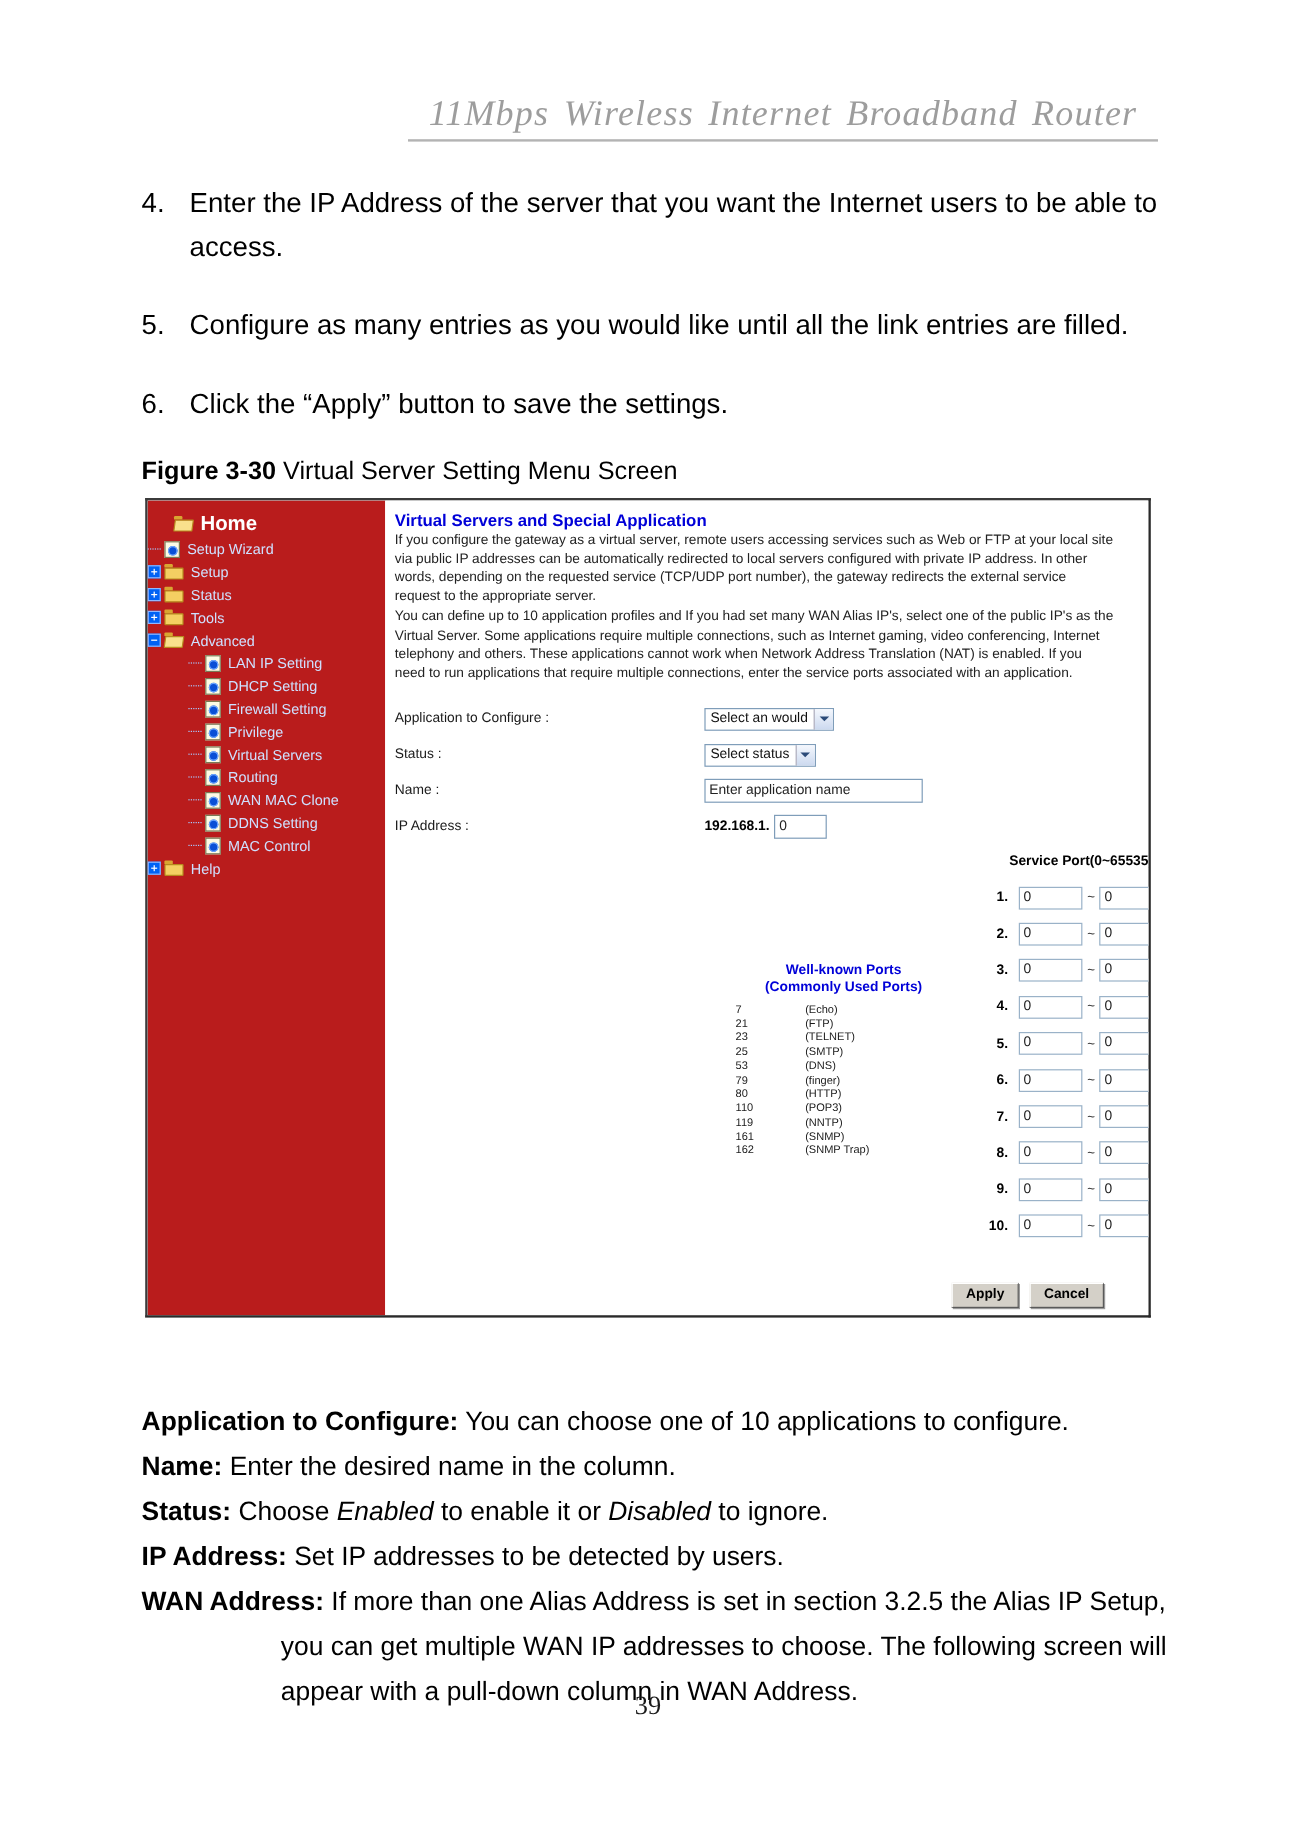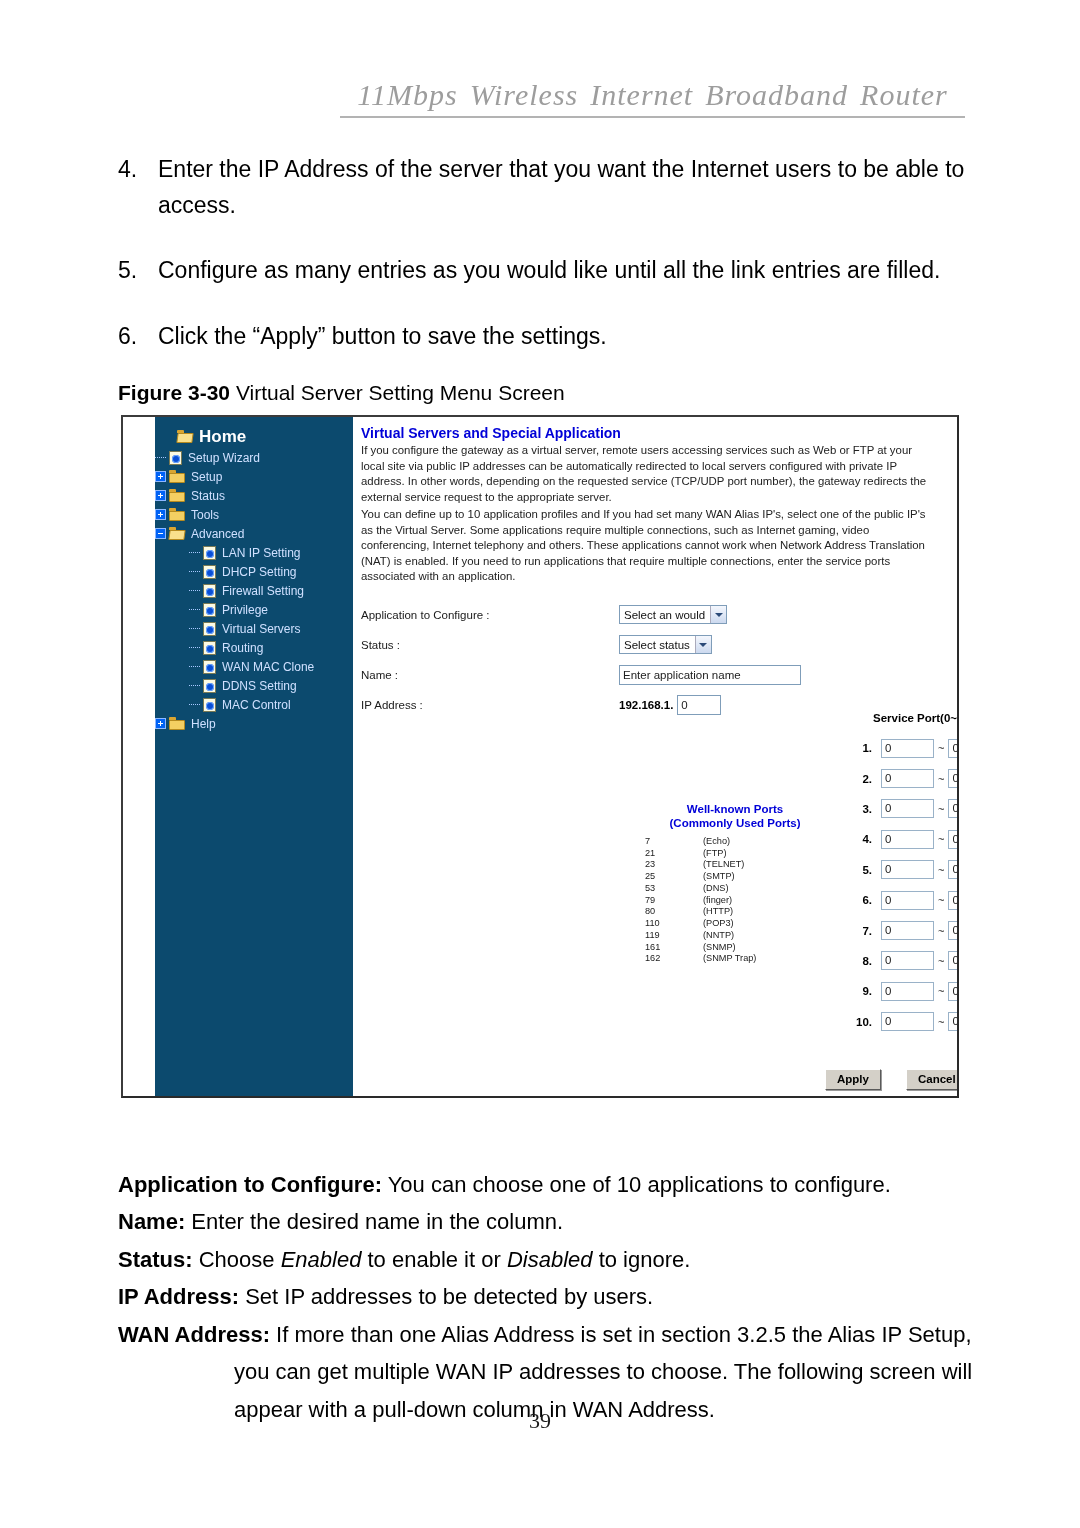--- a/index.html
+++ b/index.html
@@ -70,25 +70,24 @@
     border-right-color: #2a2a2a;
     border-bottom-color: #2a2a2a;
     overflow: hidden;
     display: flex;
   }
 
   
   .sidebar {
     width: 198px;
     flex: 0 0 198px;
-    background: #0c4a6e;
+    background: #b91c1c;
     padding: 7px 0 0 0;
     font-size: 12px;
     position: relative;
-    margin-left: 32px;
   }
   .tree-row {
     display: flex;
     align-items: center;
     height: 19px;
     padding-left: 6px;
     color: #cfe0ff;
     white-space: nowrap;
   }
   .tree-row.home {
@@ -315,21 +314,21 @@
     padding: 0 3px;
     line-height: 17px;
   }
   .tilde { margin: 0 4px; font-size: 11px; color: #222; }
 
   
   .btnrow {
     position: absolute;
     left: 472px; top: 652px;
     display: flex;
-    gap: 25px;
+    gap: 9px;
   }
   .btn {
     background: #d4d0c8;
     border: 1px solid #fff;
     border-right-color: #5a5a5a;
     border-bottom-color: #5a5a5a;
     box-shadow: 1px 1px 0 #9a9a9a;
     font-size: 11.5px;
     font-weight: bold;
     color: #000;

